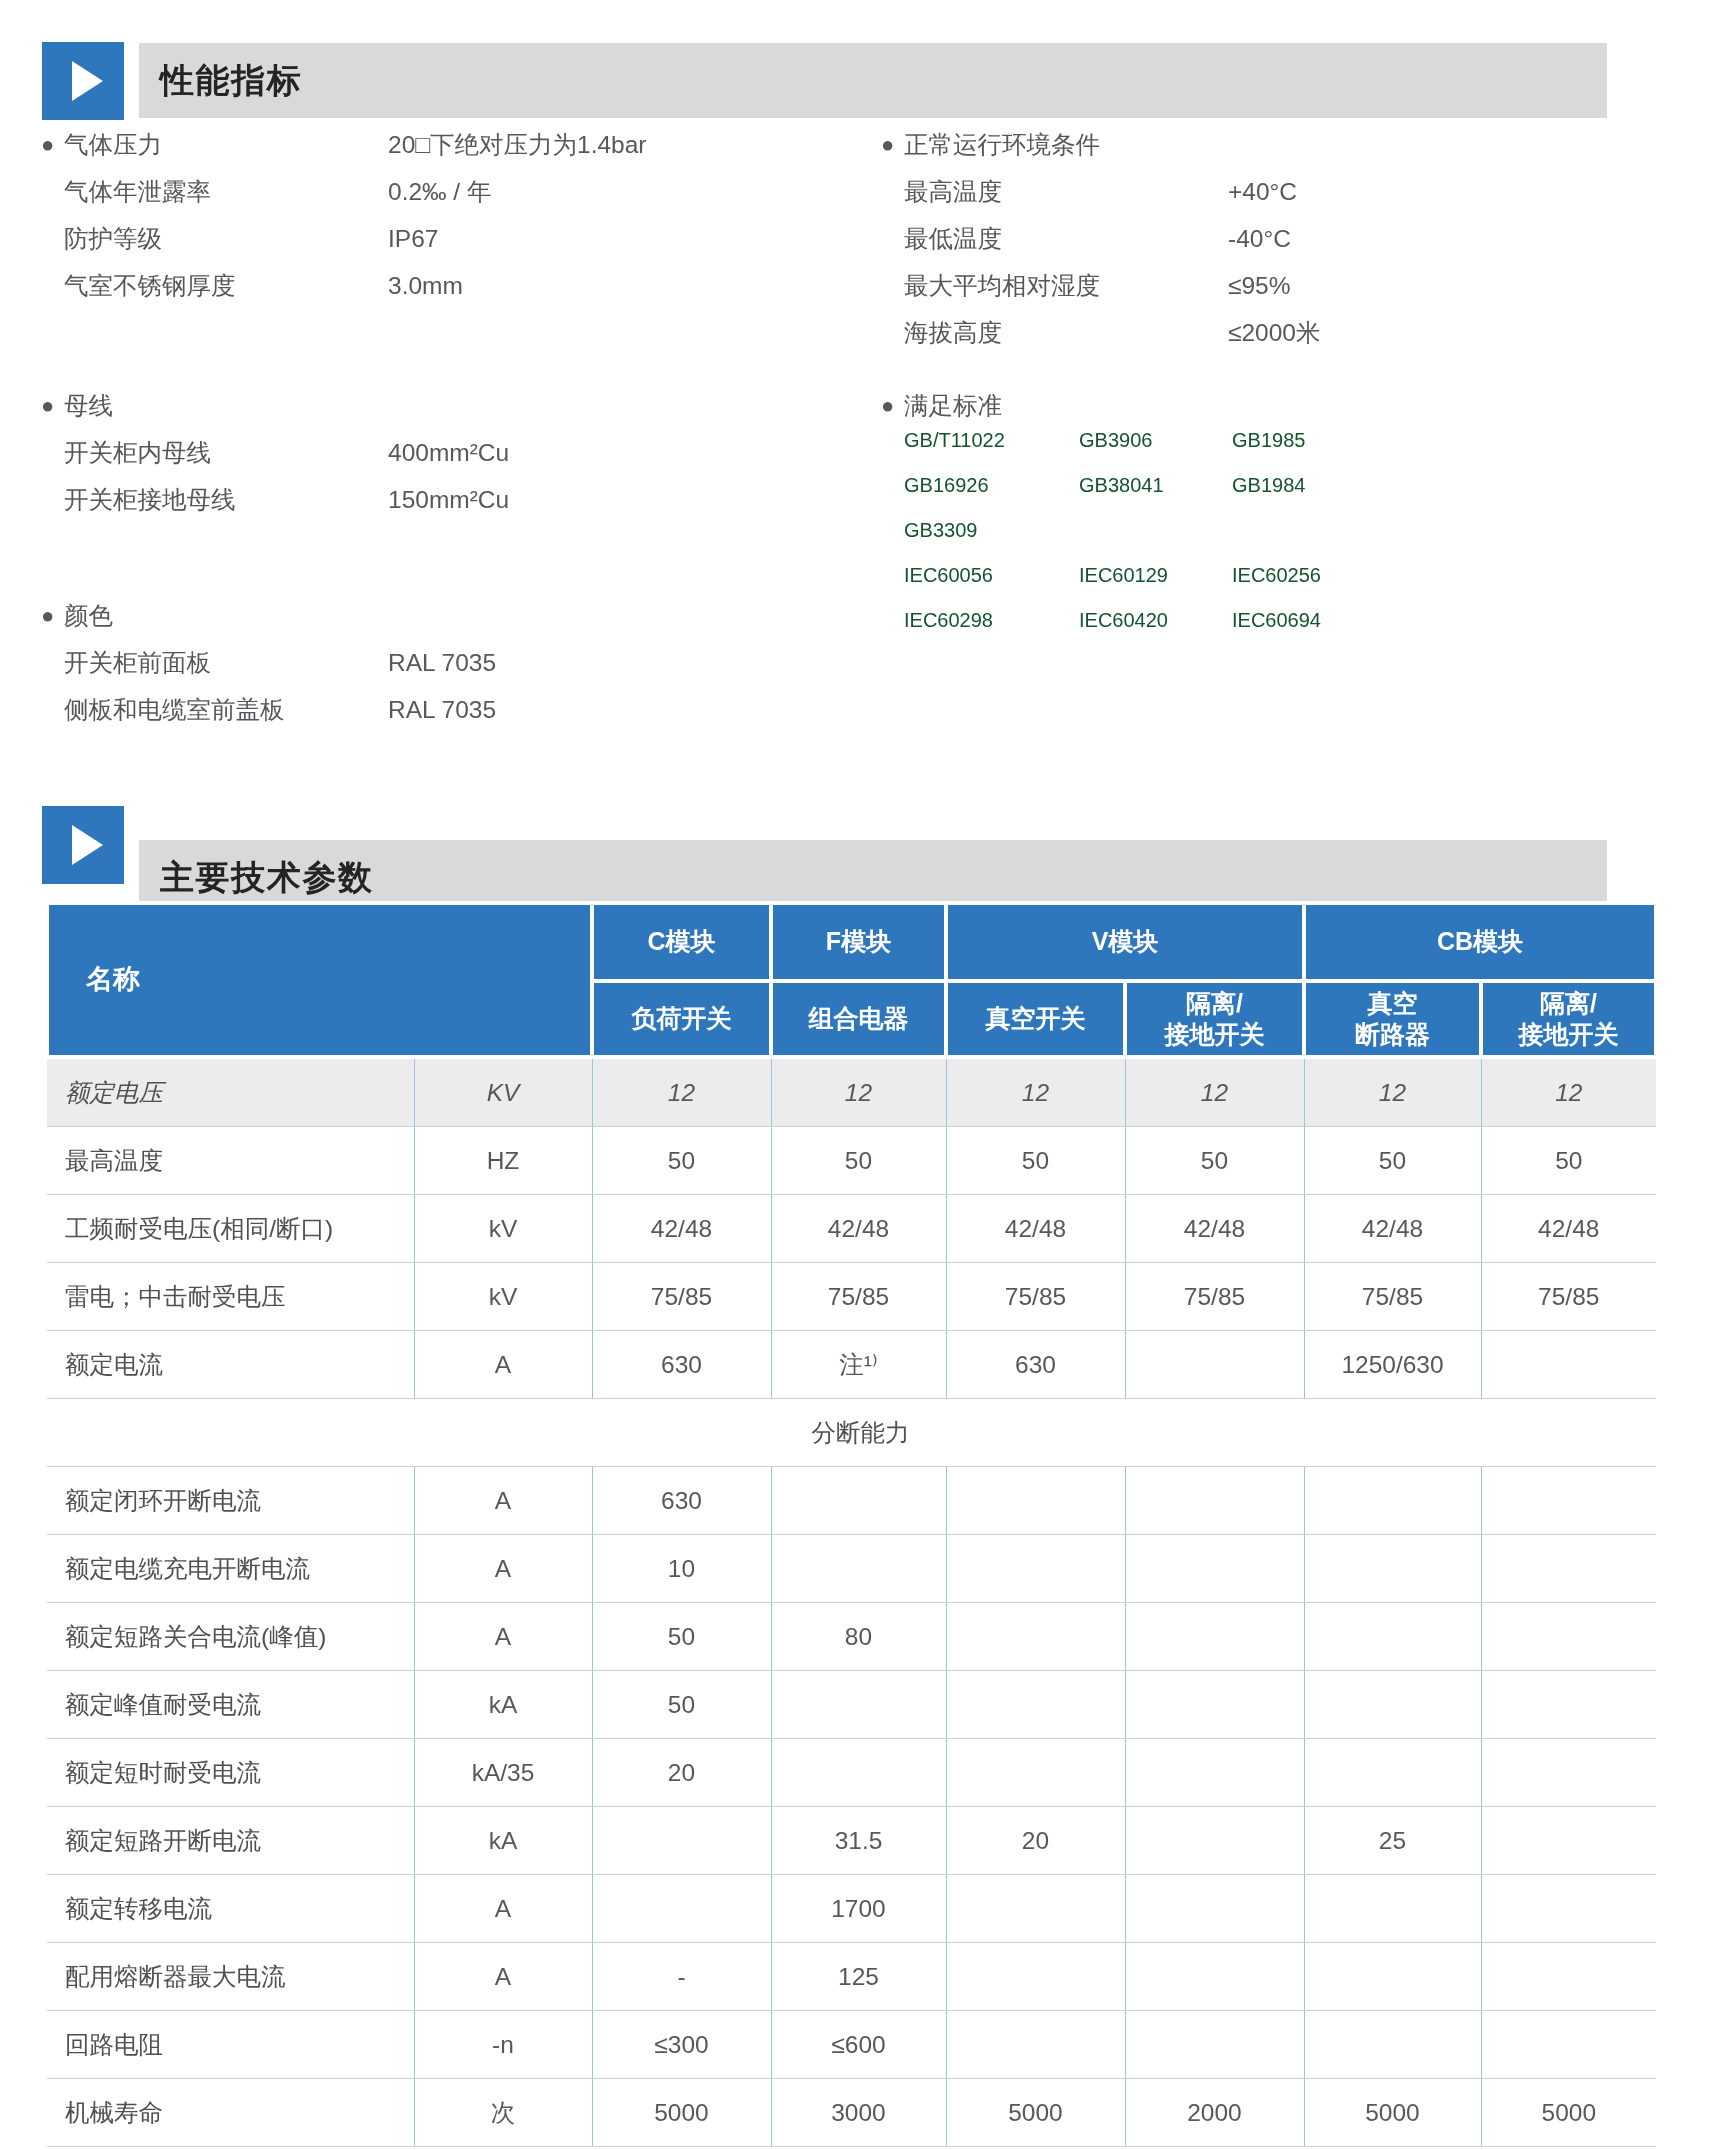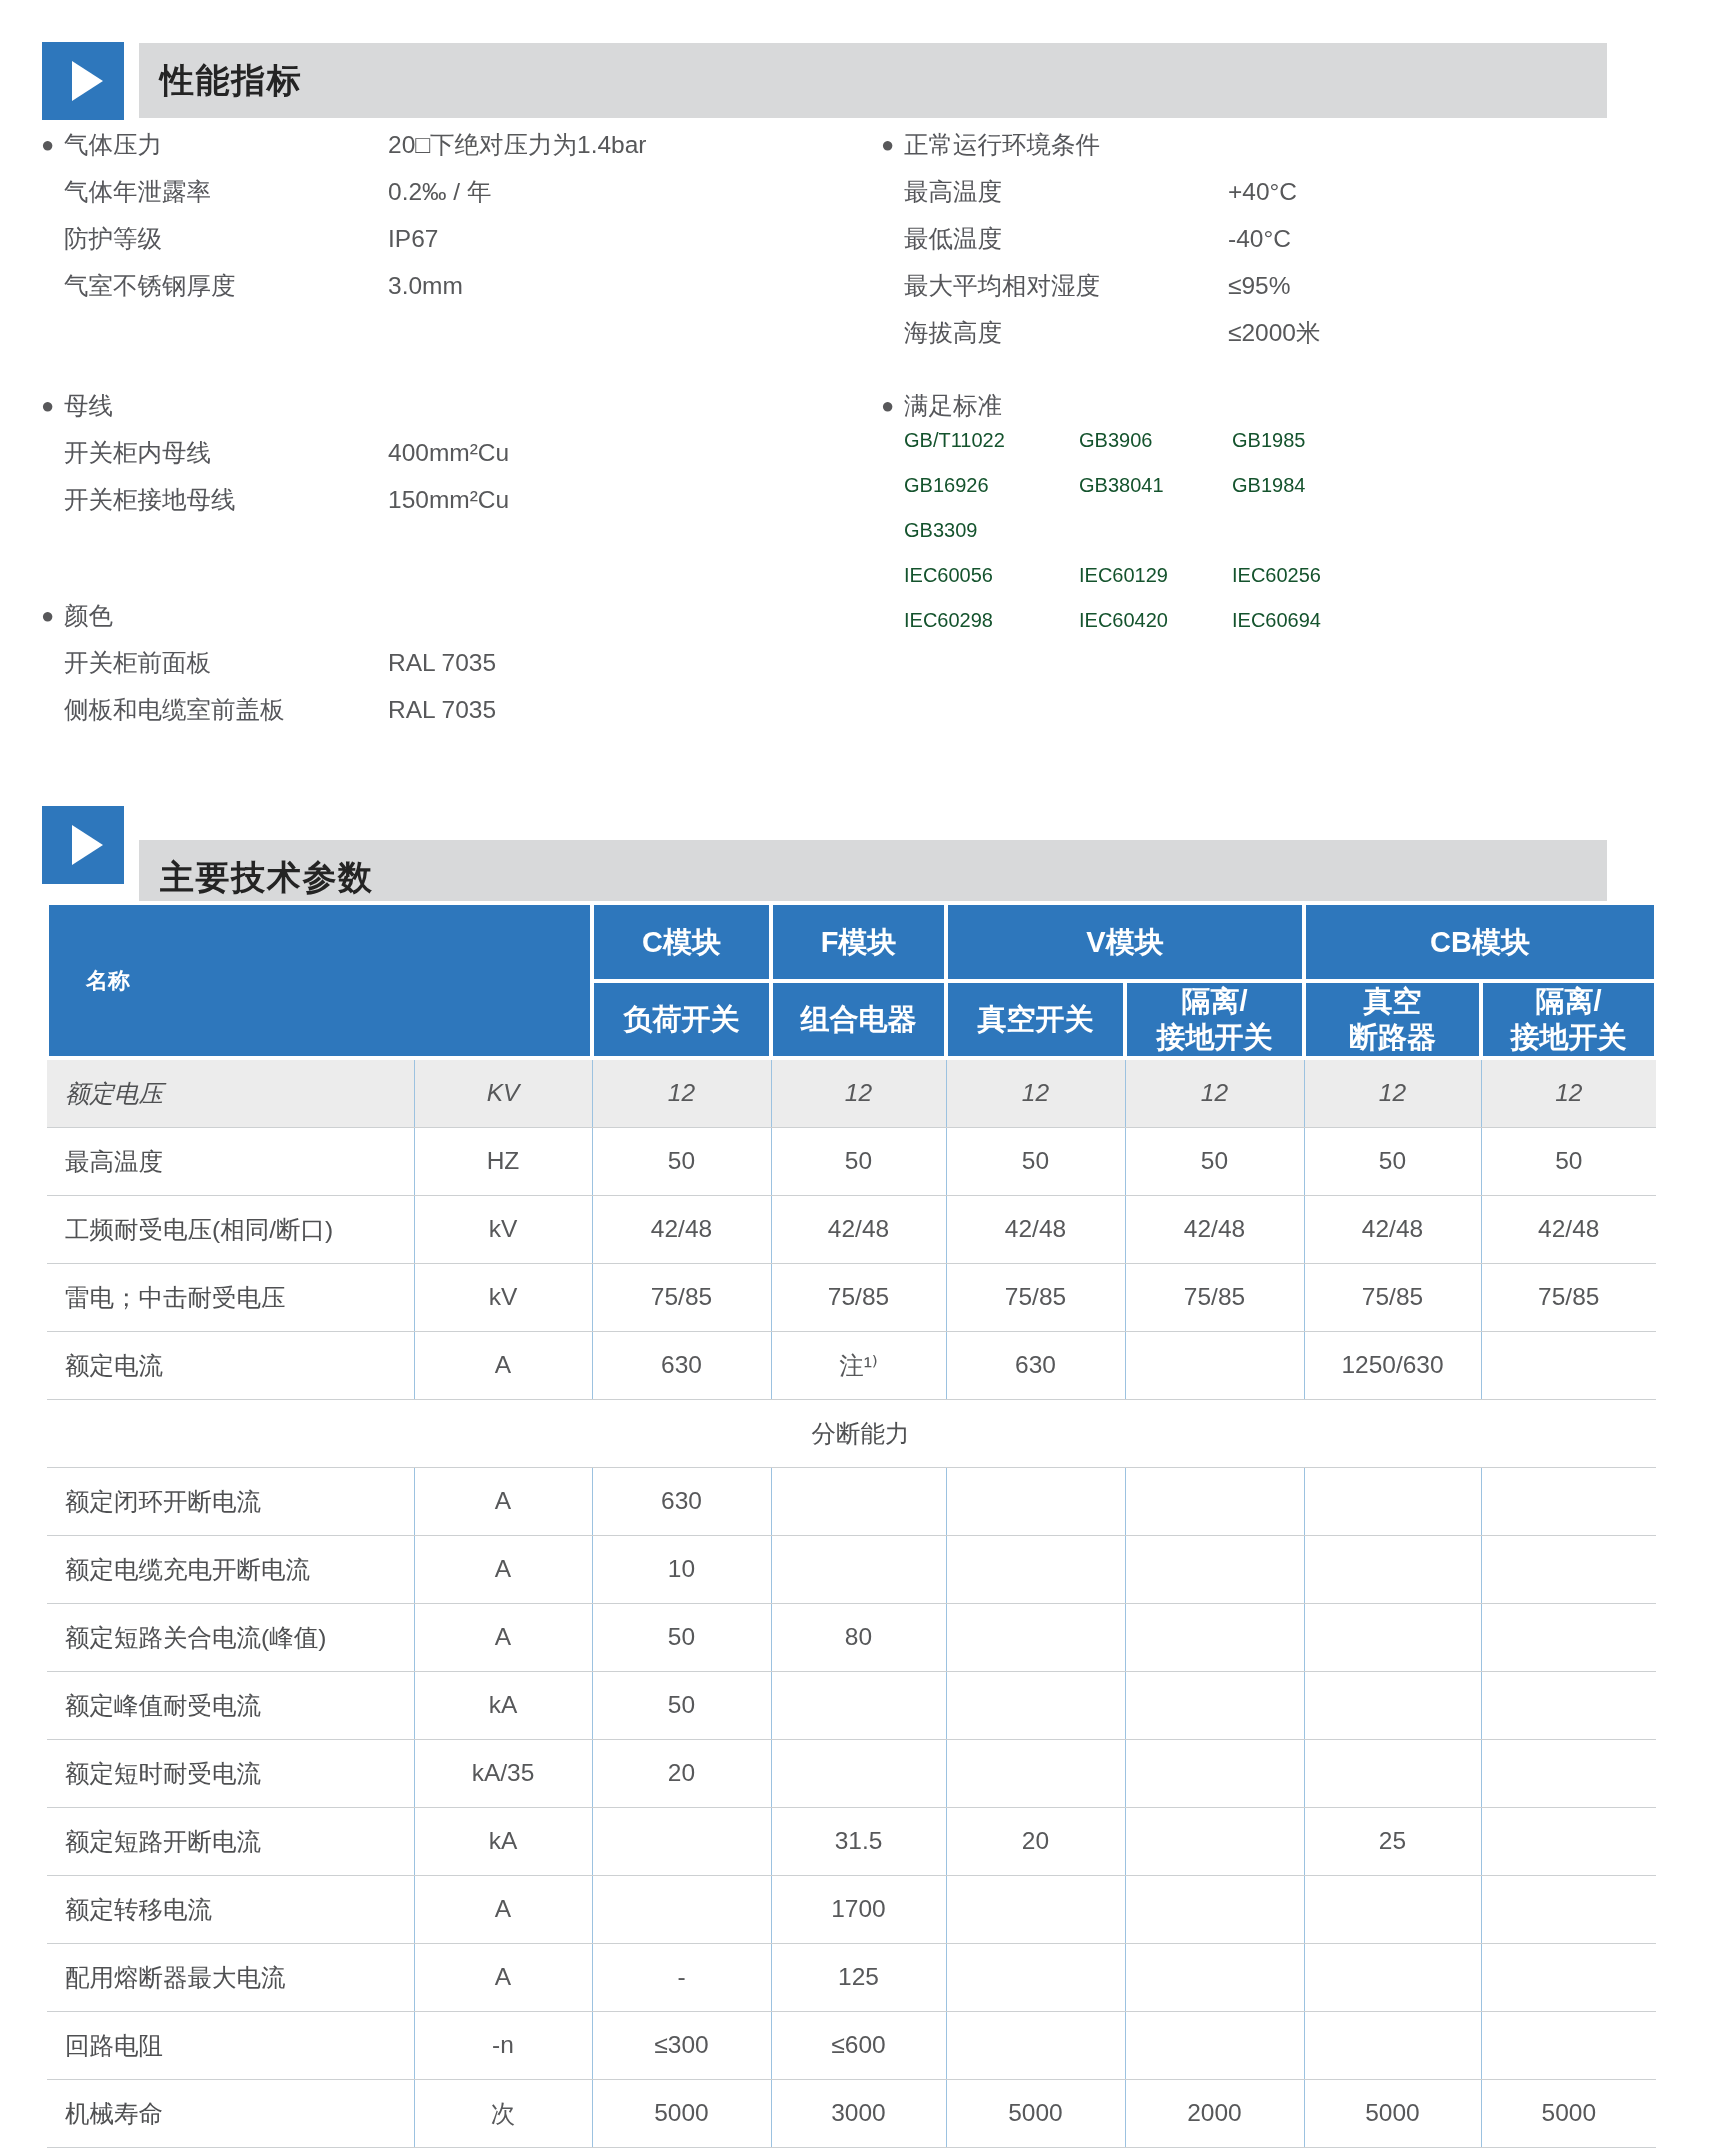--- a/index.html
+++ b/index.html
@@ -58,29 +58,29 @@
   .stdcol2 { width:153px; flex:0 0 153px; }
   
   #tech-table {
     position:absolute; left:45px; top:901px;
     border-collapse:collapse; table-layout:fixed;
     width:1611px;
   }
   #tech-table th {
     background:#2e77bc; color:#ffffff;
     border:4.1px solid #ffffff;
-    font-size:29px; font-weight:600;
+    font-size:25px; font-weight:600;
     text-align:center; vertical-align:middle;
     white-space:pre-line; line-height:1.25;
     padding:0;
   }
   #tech-table thead tr:nth-child(1) { height:78px; }
   #tech-table thead tr:nth-child(2) { height:76px; }
   #tech-table th.h-name {
-    text-align:left; padding-left:37px; font-size:22px; font-weight:600;
+    text-align:left; padding-left:37px; font-size:27px; font-weight:600;
   }
   #tech-table td {
     height:67px; font-size:24.5px; color:#57585a;
     text-align:center; vertical-align:middle;
     border-bottom:1.6px solid #cdd0d2;
     padding:0; background:#ffffff;
   }
   #tech-table td.name {
     text-align:left; padding-left:18px; color:#4f5052;
   }

